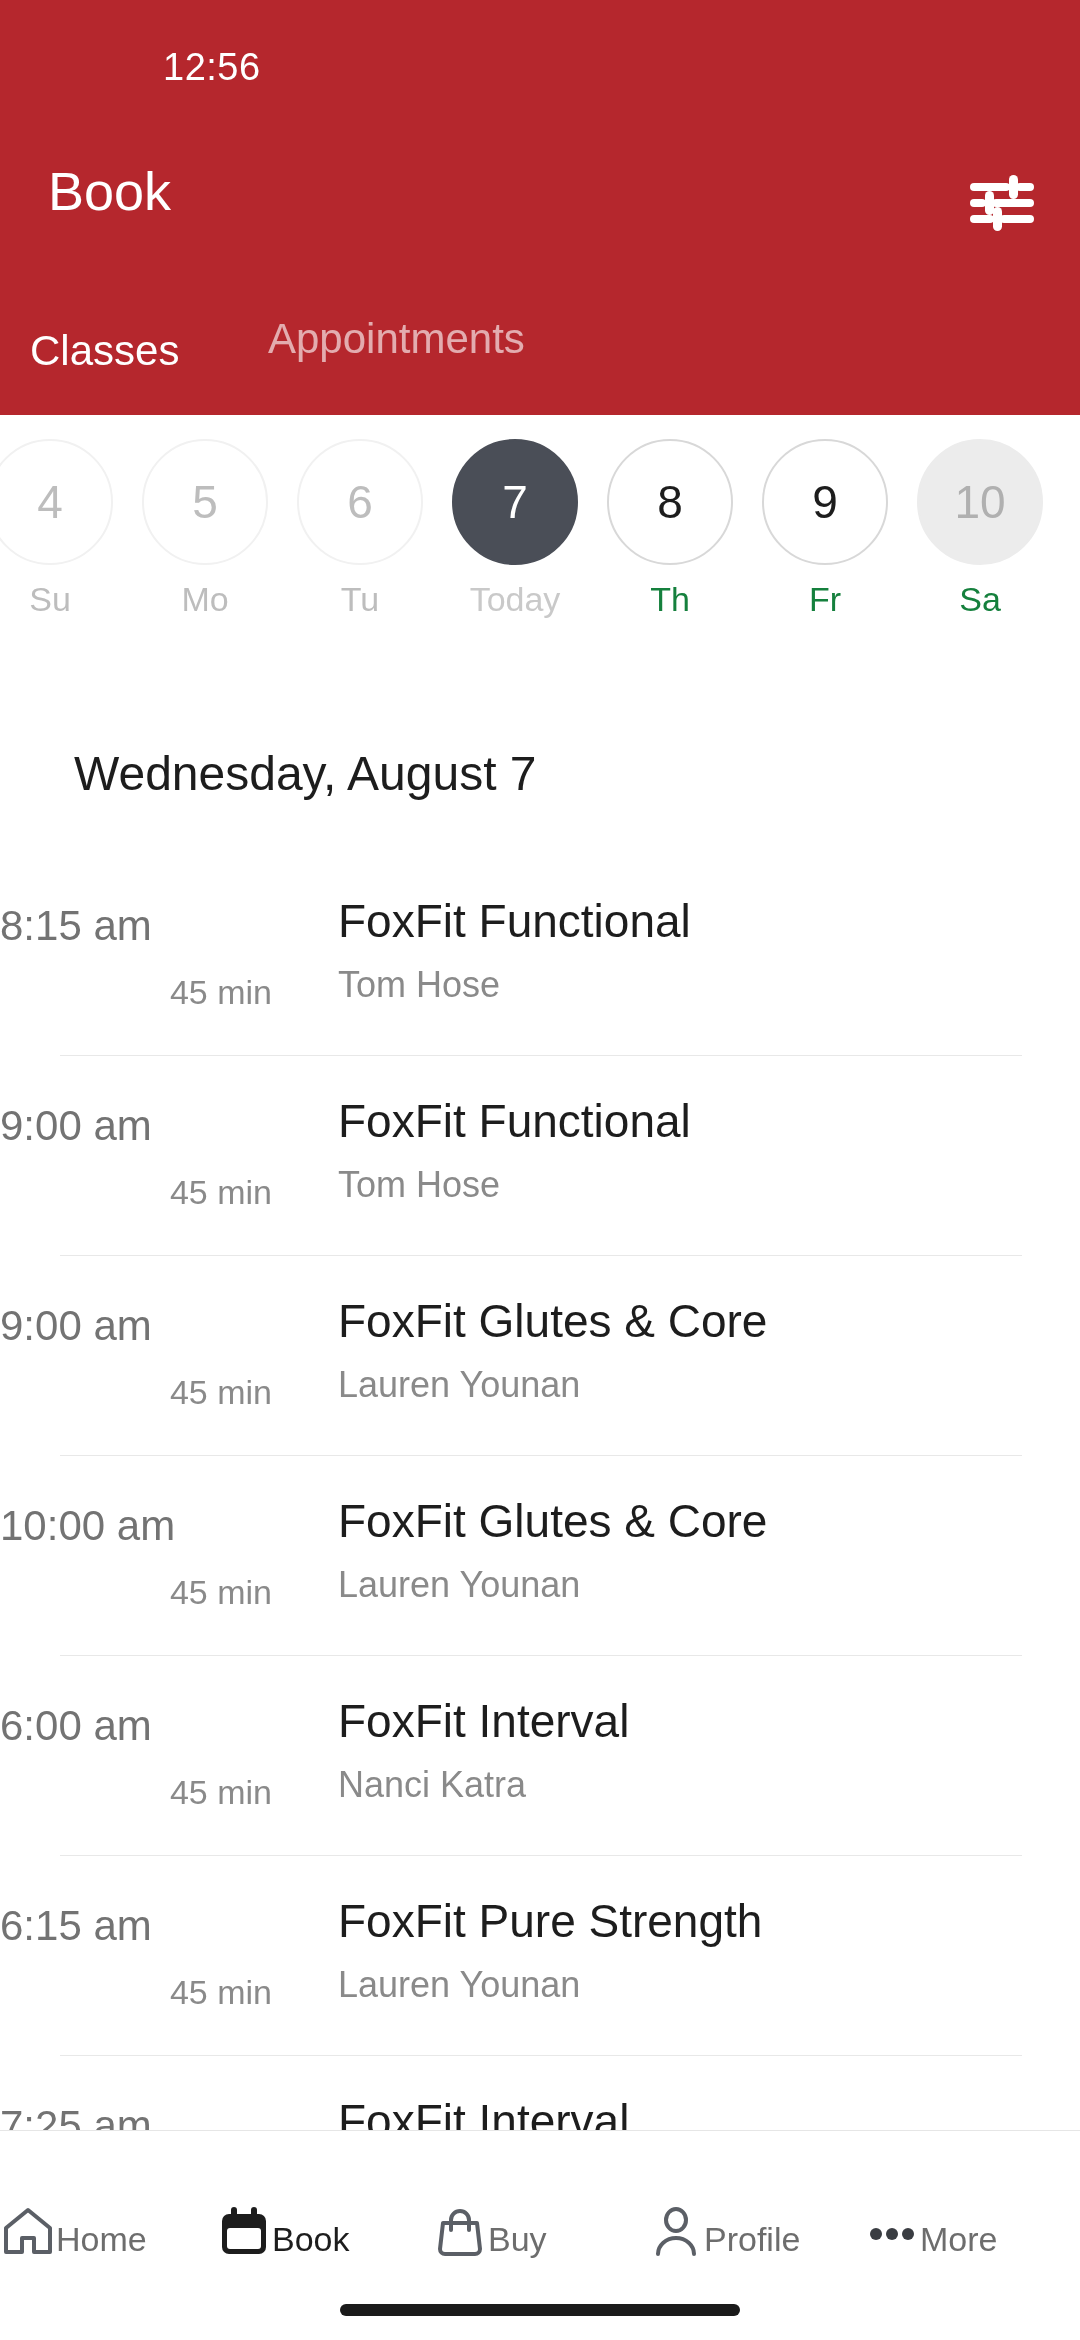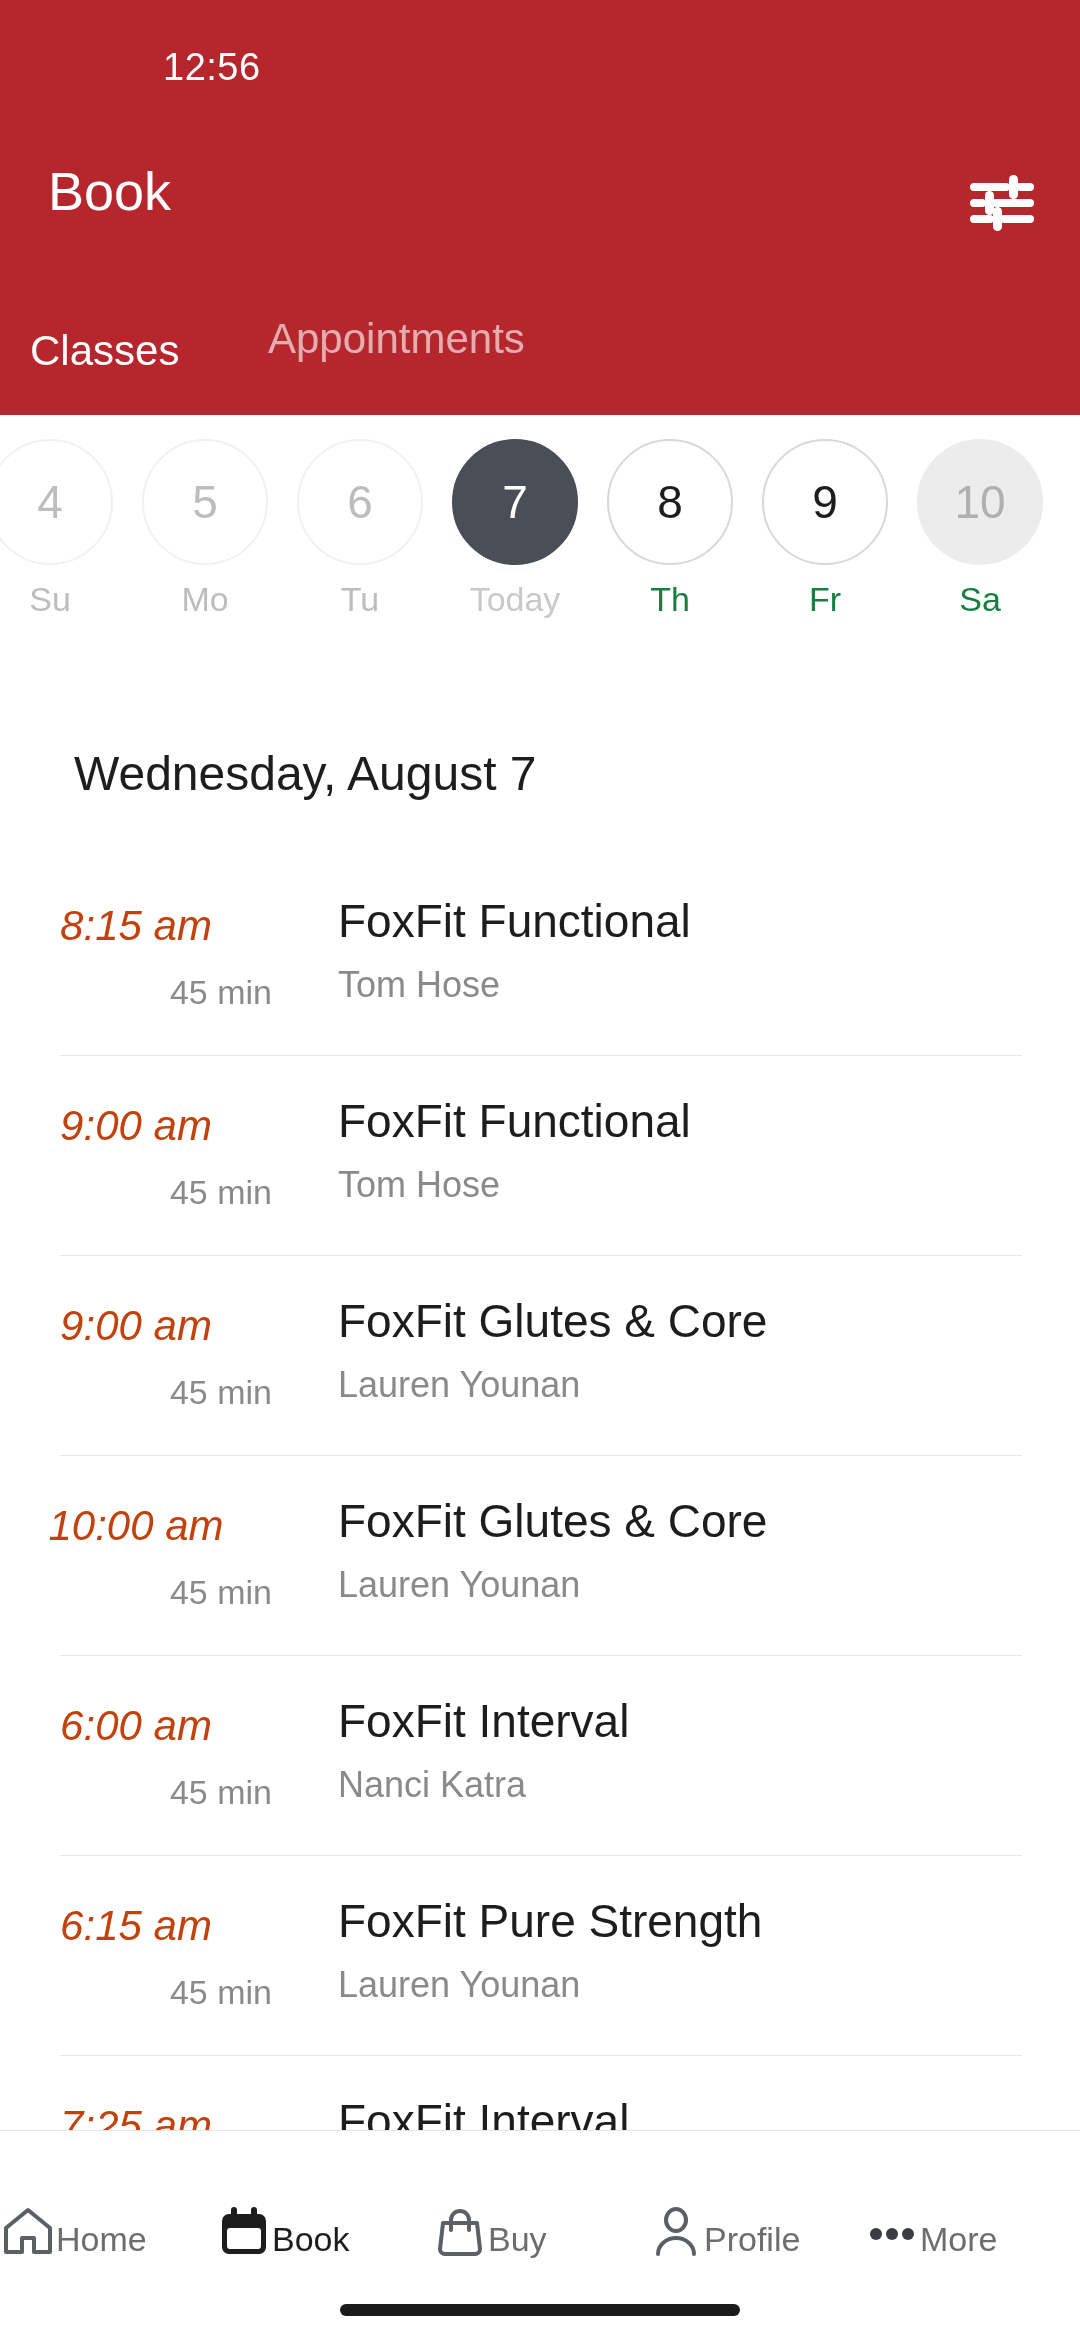--- a/index.html
+++ b/index.html
@@ -84,21 +84,21 @@
   }
   .classrow {
     position:relative; width:1080px; height:200px;
   }
   .row-divider {
     position:absolute; left:60px; top:0; width:962px; height:1px;
     background:#e8e8e8;
   }
   .row-time {
     position:absolute; left:0; top:48px; width:272px;
-    text-align:center; font-size:42px; line-height:46px; color:#c2410c;font-style:italic;
+    text-align:left; font-size:42px; line-height:46px; color:#737373;
   }
   .row-duration {
     position:absolute; left:0; top:118px; width:272px;
     text-align:right; font-size:34px; line-height:38px; color:#8a8a8a;
   }
   .row-name {
     position:absolute; left:338px; top:40px;
     font-size:46px; line-height:52px; color:#1d1d1d; white-space:nowrap;
   }
   .row-instructor {

